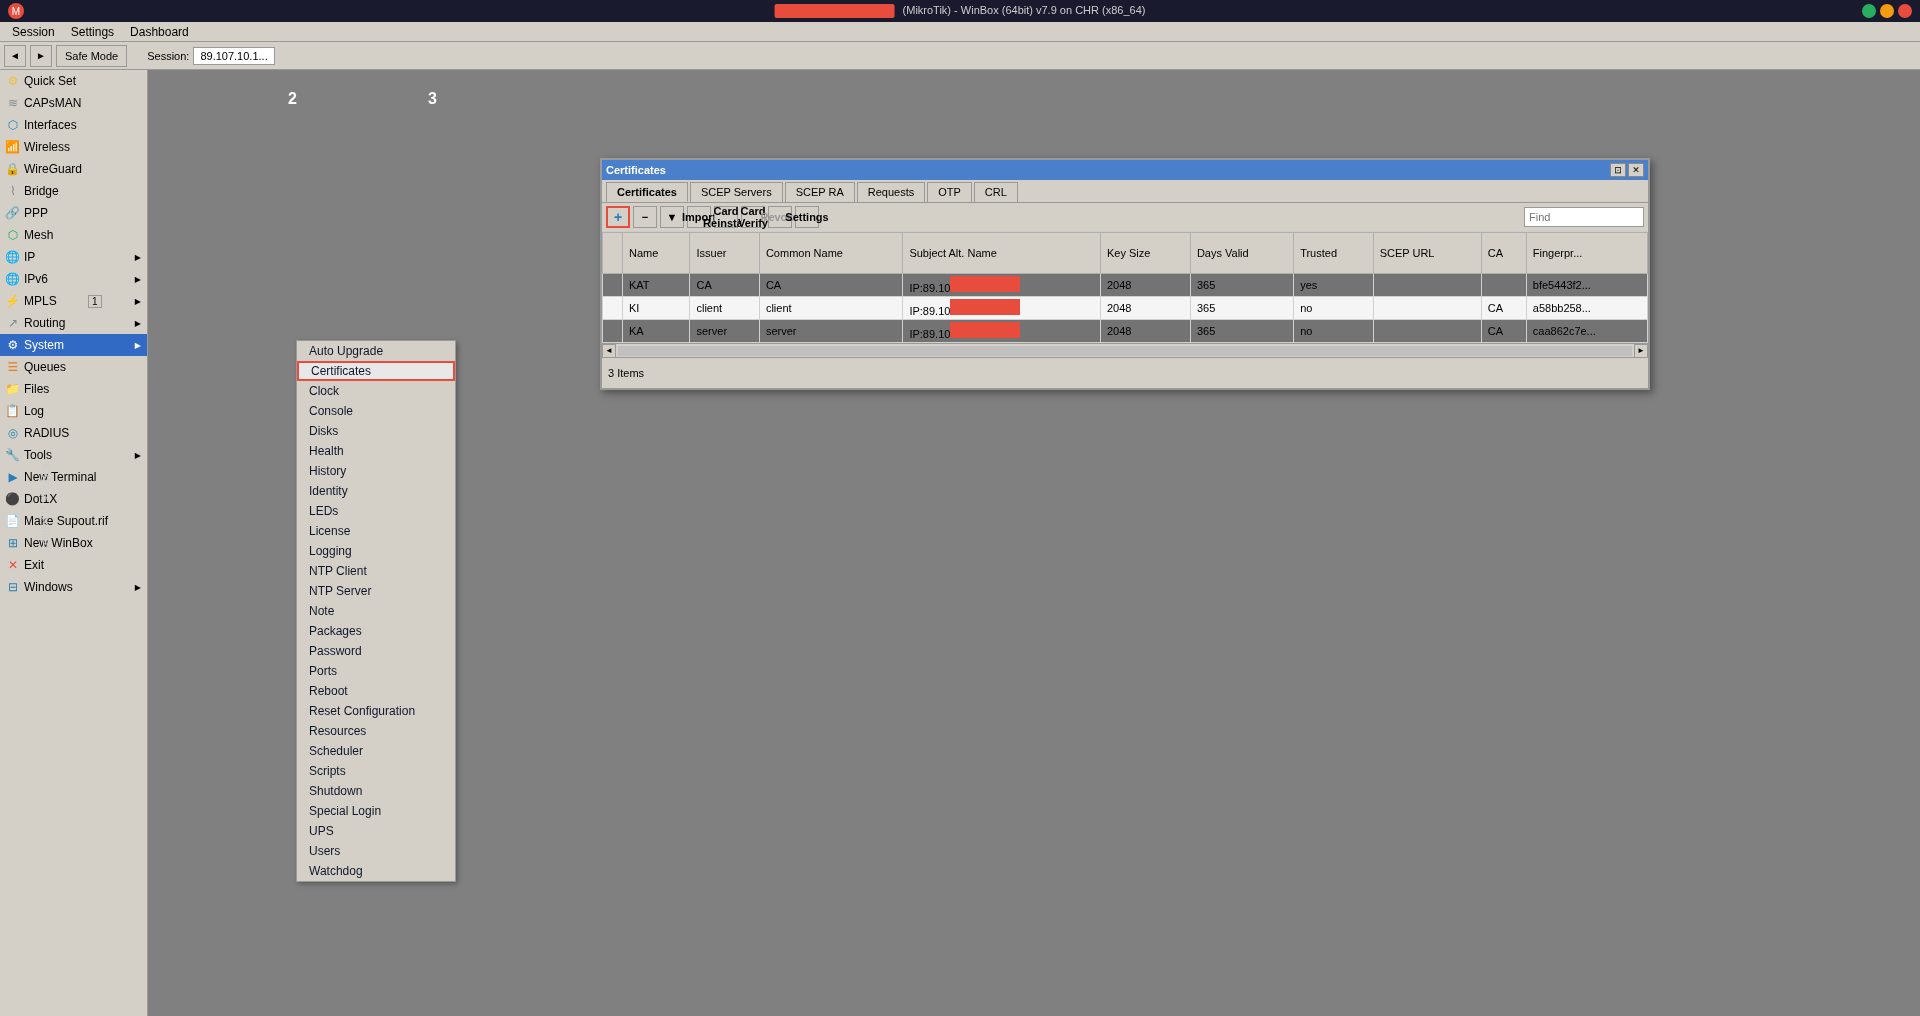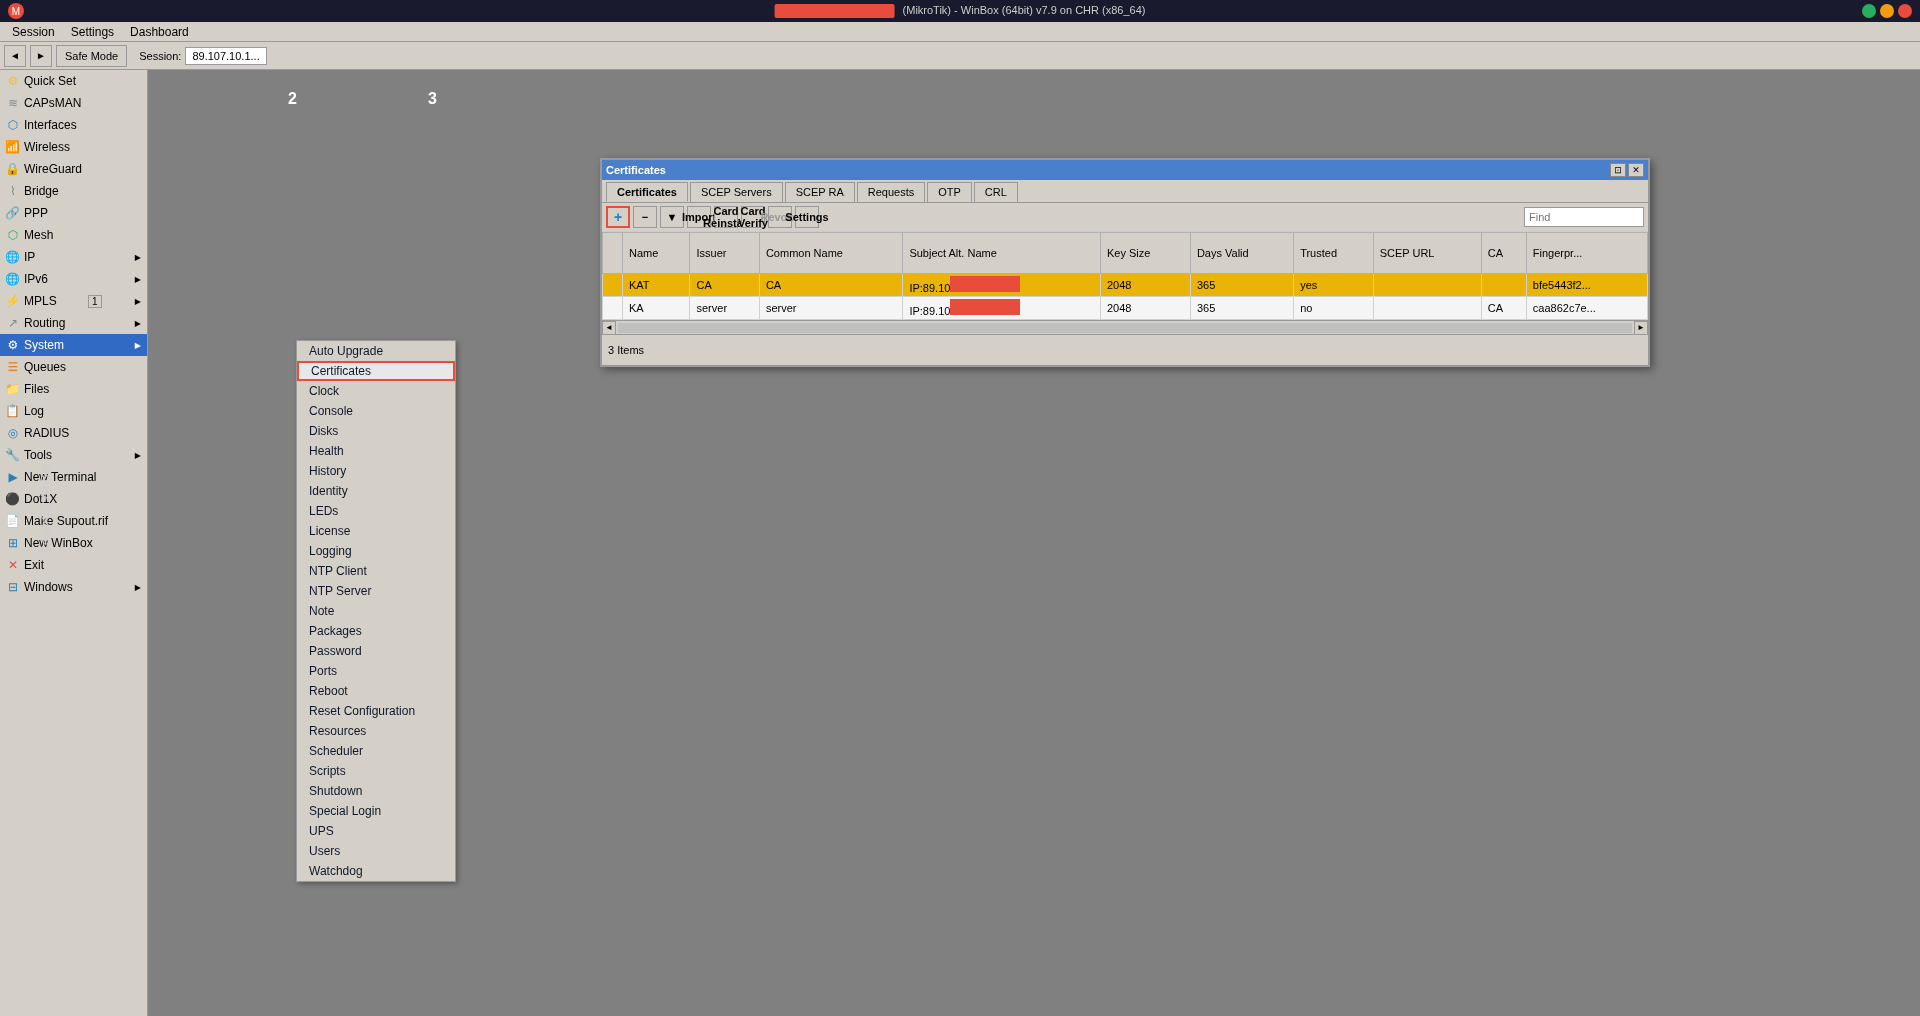--- a/index.html
+++ b/index.html
@@ -108,21 +108,21 @@
       background: #d4d0c8;
       border: 1px solid #999;
       cursor: pointer;
       display: flex;
       align-items: center;
       justify-content: center;
       font-size: 10px;
     }
     .session-label {
       font-size: 11px;
-      margin-left: 8px;
+      margin-left: 16px;
       color: #000;
     }
     .session-value {
       font-size: 11px;
       padding: 2px 6px;
       background: white;
       border: 1px solid #999;
     }
 
     
@@ -331,21 +331,21 @@
       background: #d4d0c8;
       border: 1px solid #b0b0b0;
       padding: 14px 6px;
       text-align: left;
       font-weight: normal;
       white-space: nowrap;
     }
     .cert-table td {
       border: 1px solid #d0d0d0;
       padding: 2px 6px;
-      background: #eab308;
+      background: #737373;
       white-space: nowrap;
     }
     .cert-table tr:nth-child(even) td { background: #f5f5f5; }
     .table-wrapper {
       overflow-x: auto;
       max-height: 340px;
     }
     .redacted-cell {
       background: #e74c3c !important;
       width: 70px;
@@ -632,20 +632,35 @@
                 IP:89.10<span class="redacted-cell"></span>
               </td>
               <td>2048</td>
               <td>365</td>
               <td>yes</td>
               <td></td>
               <td></td>
               <td>bfe5443f2...</td>
             </tr>
 
+            <tr>
+              <td></td>
+              <td>KI</td>
+              <td>client</td>
+              <td>client</td>
+              <td>
+                IP:89.10<span class="redacted-cell"></span>
+              </td>
+              <td>2048</td>
+              <td>365</td>
+              <td>no</td>
+              <td></td>
+              <td>CA</td>
+              <td>a58bb258...</td>
+            </tr>
 
             <tr>
               <td></td>
               <td>KA</td>
               <td>server</td>
               <td>server</td>
               <td>
                 IP:89.10<span class="redacted-cell"></span>
               </td>
               <td>2048</td>

